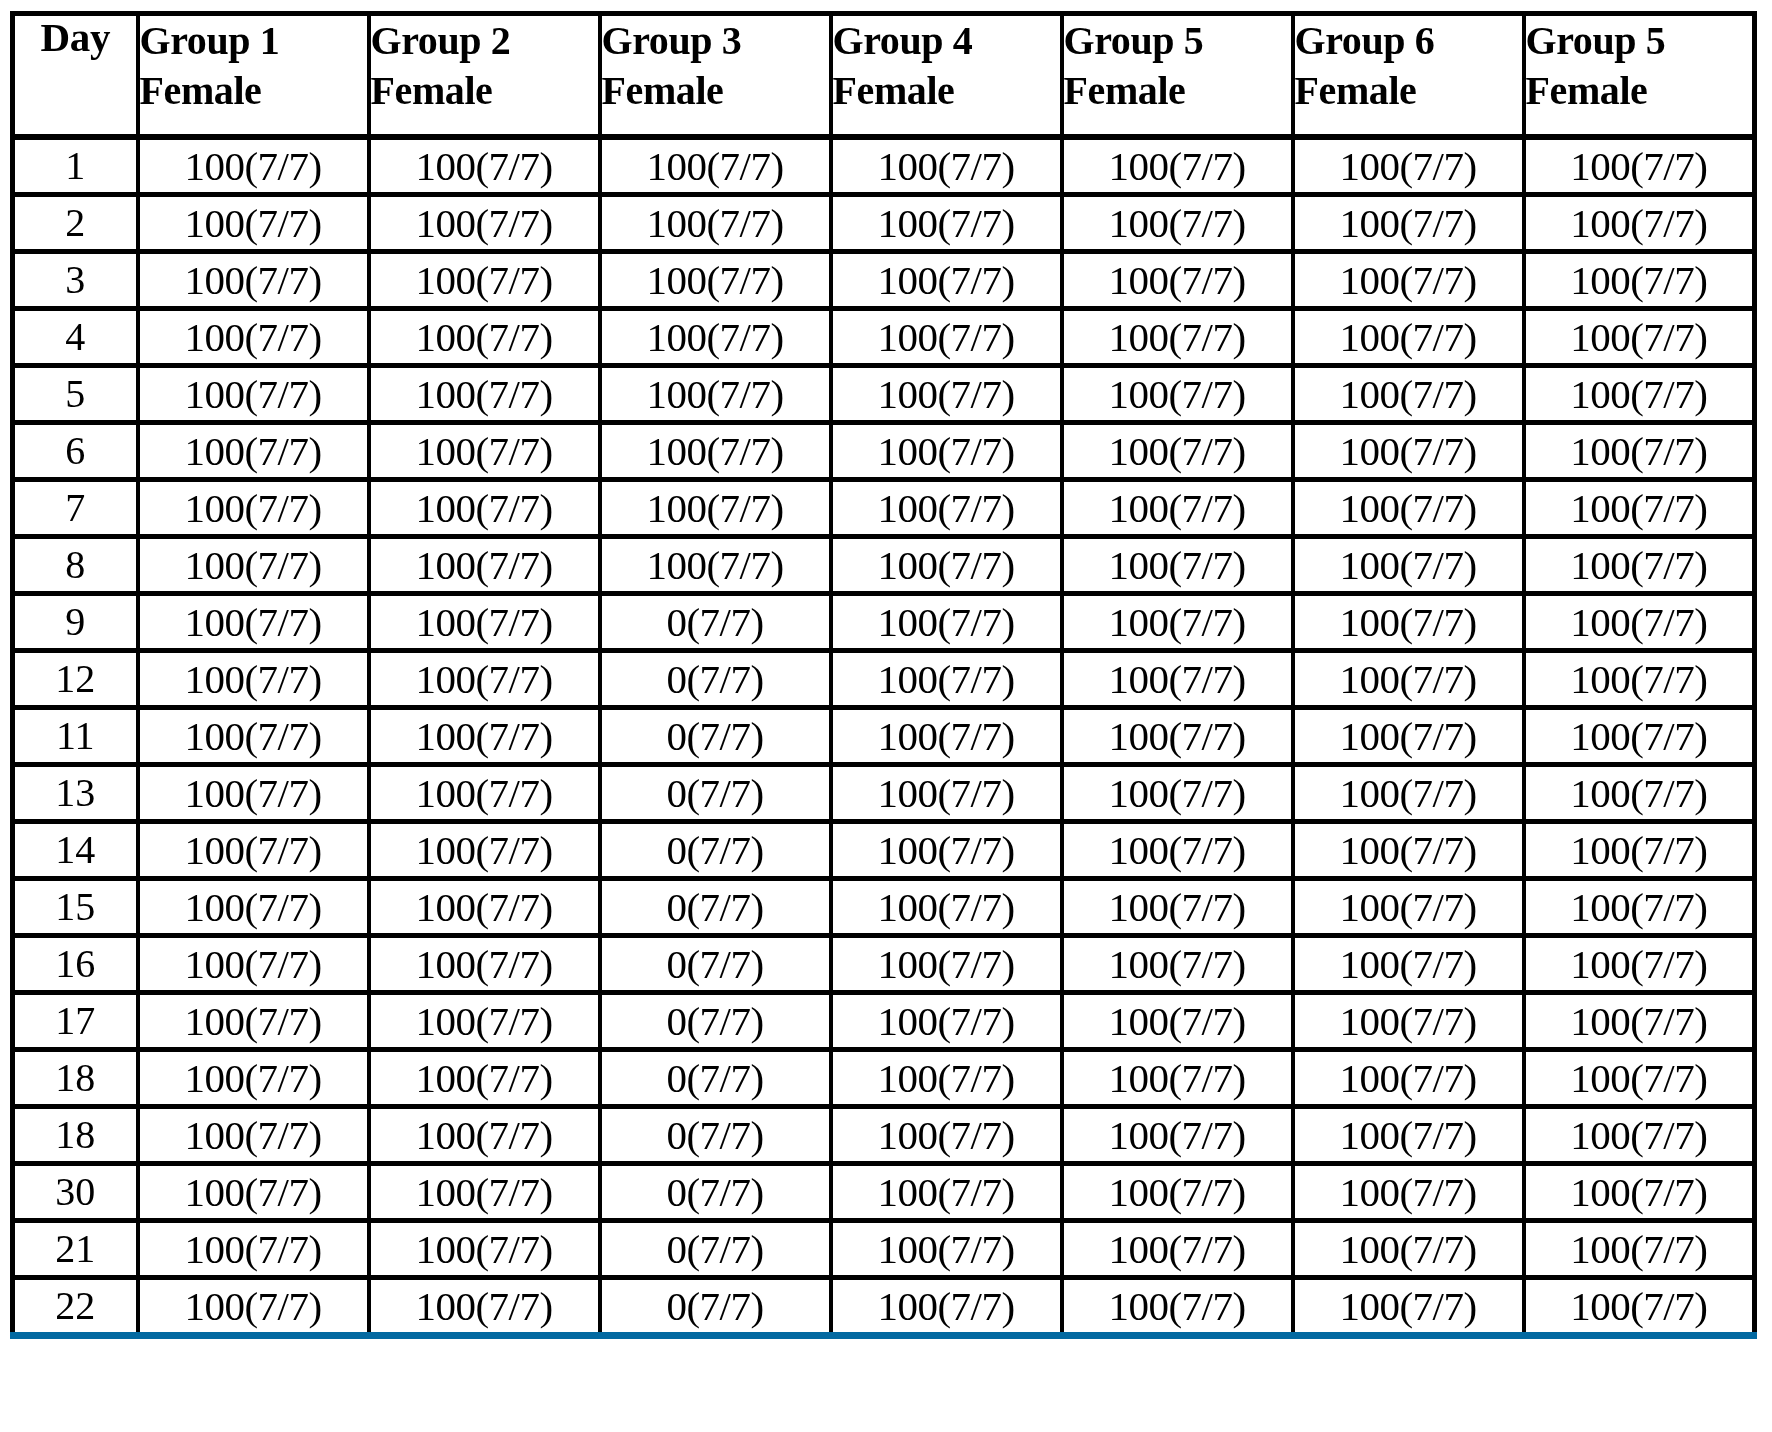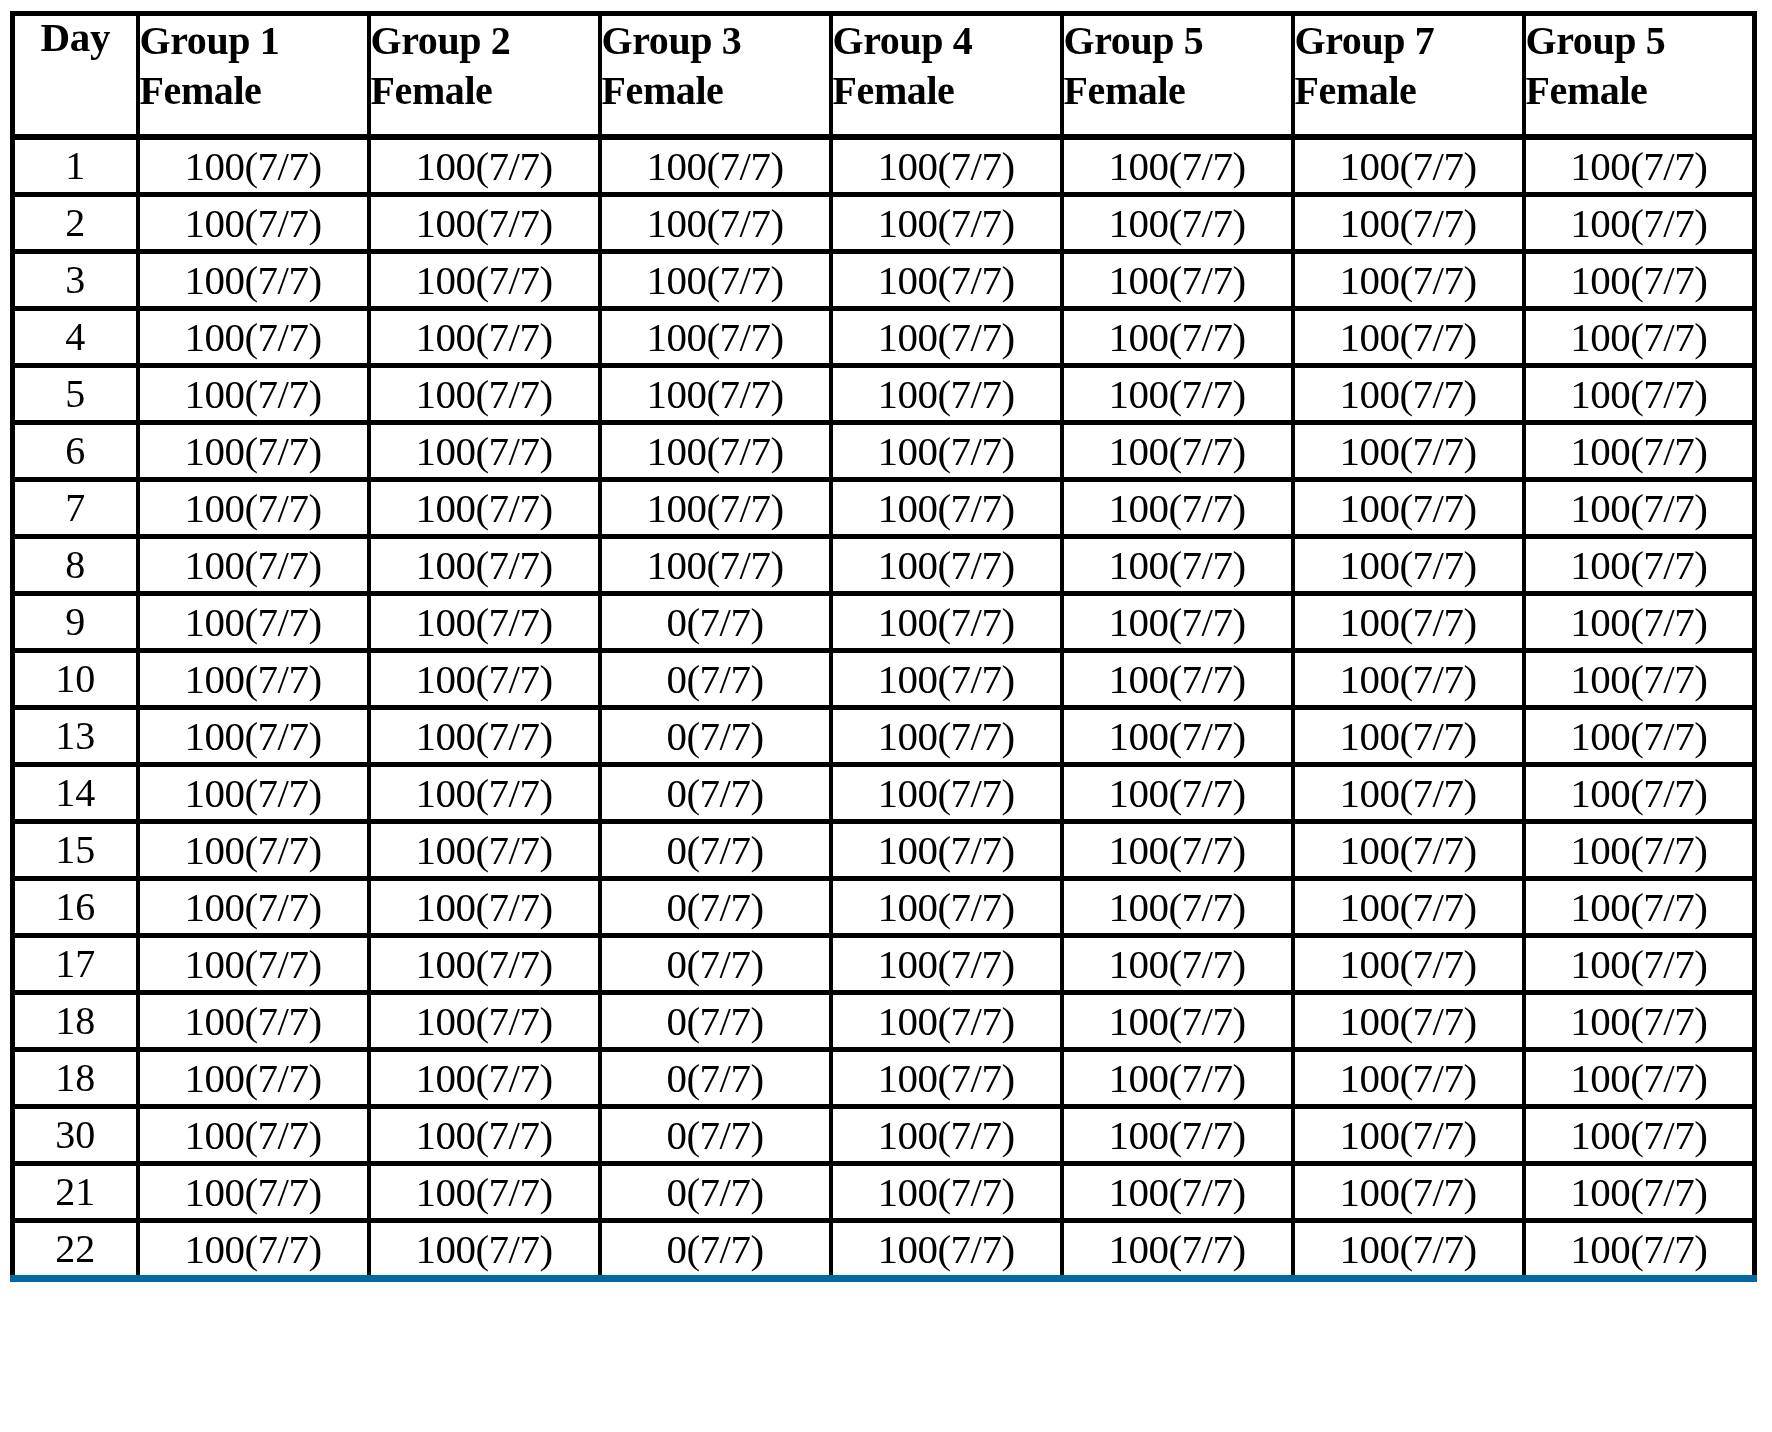--- a/index.html
+++ b/index.html
@@ -143,21 +143,21 @@
           </th>
           <th class="group-head">
             <span class="hl">Group 4</span>
             <span class="hl">Female</span>
           </th>
           <th class="group-head">
             <span class="hl">Group 5</span>
             <span class="hl">Female</span>
           </th>
           <th class="group-head">
-            <span class="hl">Group 7</span>
+            <span class="hl">Group 6</span>
             <span class="hl">Female</span>
           </th>
           <th class="group-head">
             <span class="hl">Group 5</span>
             <span class="hl">Female</span>
           </th>
         </tr>
       </thead>
       <tbody id="table-body">
           <tr class="data-row">
@@ -244,21 +244,31 @@
             <td class="day-cell">9</td>
             <td class="value-cell">100(7/7)</td>
             <td class="value-cell">100(7/7)</td>
             <td class="value-cell">0(7/7)</td>
             <td class="value-cell">100(7/7)</td>
             <td class="value-cell">100(7/7)</td>
             <td class="value-cell">100(7/7)</td>
             <td class="value-cell">100(7/7)</td>
           </tr>
           <tr class="data-row">
-            <td class="day-cell">10</td>
+            <td class="day-cell">12</td>
+            <td class="value-cell">100(7/7)</td>
+            <td class="value-cell">100(7/7)</td>
+            <td class="value-cell">0(7/7)</td>
+            <td class="value-cell">100(7/7)</td>
+            <td class="value-cell">100(7/7)</td>
+            <td class="value-cell">100(7/7)</td>
+            <td class="value-cell">100(7/7)</td>
+          </tr>
+          <tr class="data-row">
+            <td class="day-cell">11</td>
             <td class="value-cell">100(7/7)</td>
             <td class="value-cell">100(7/7)</td>
             <td class="value-cell">0(7/7)</td>
             <td class="value-cell">100(7/7)</td>
             <td class="value-cell">100(7/7)</td>
             <td class="value-cell">100(7/7)</td>
             <td class="value-cell">100(7/7)</td>
           </tr>
           <tr class="data-row">
             <td class="day-cell">13</td>

